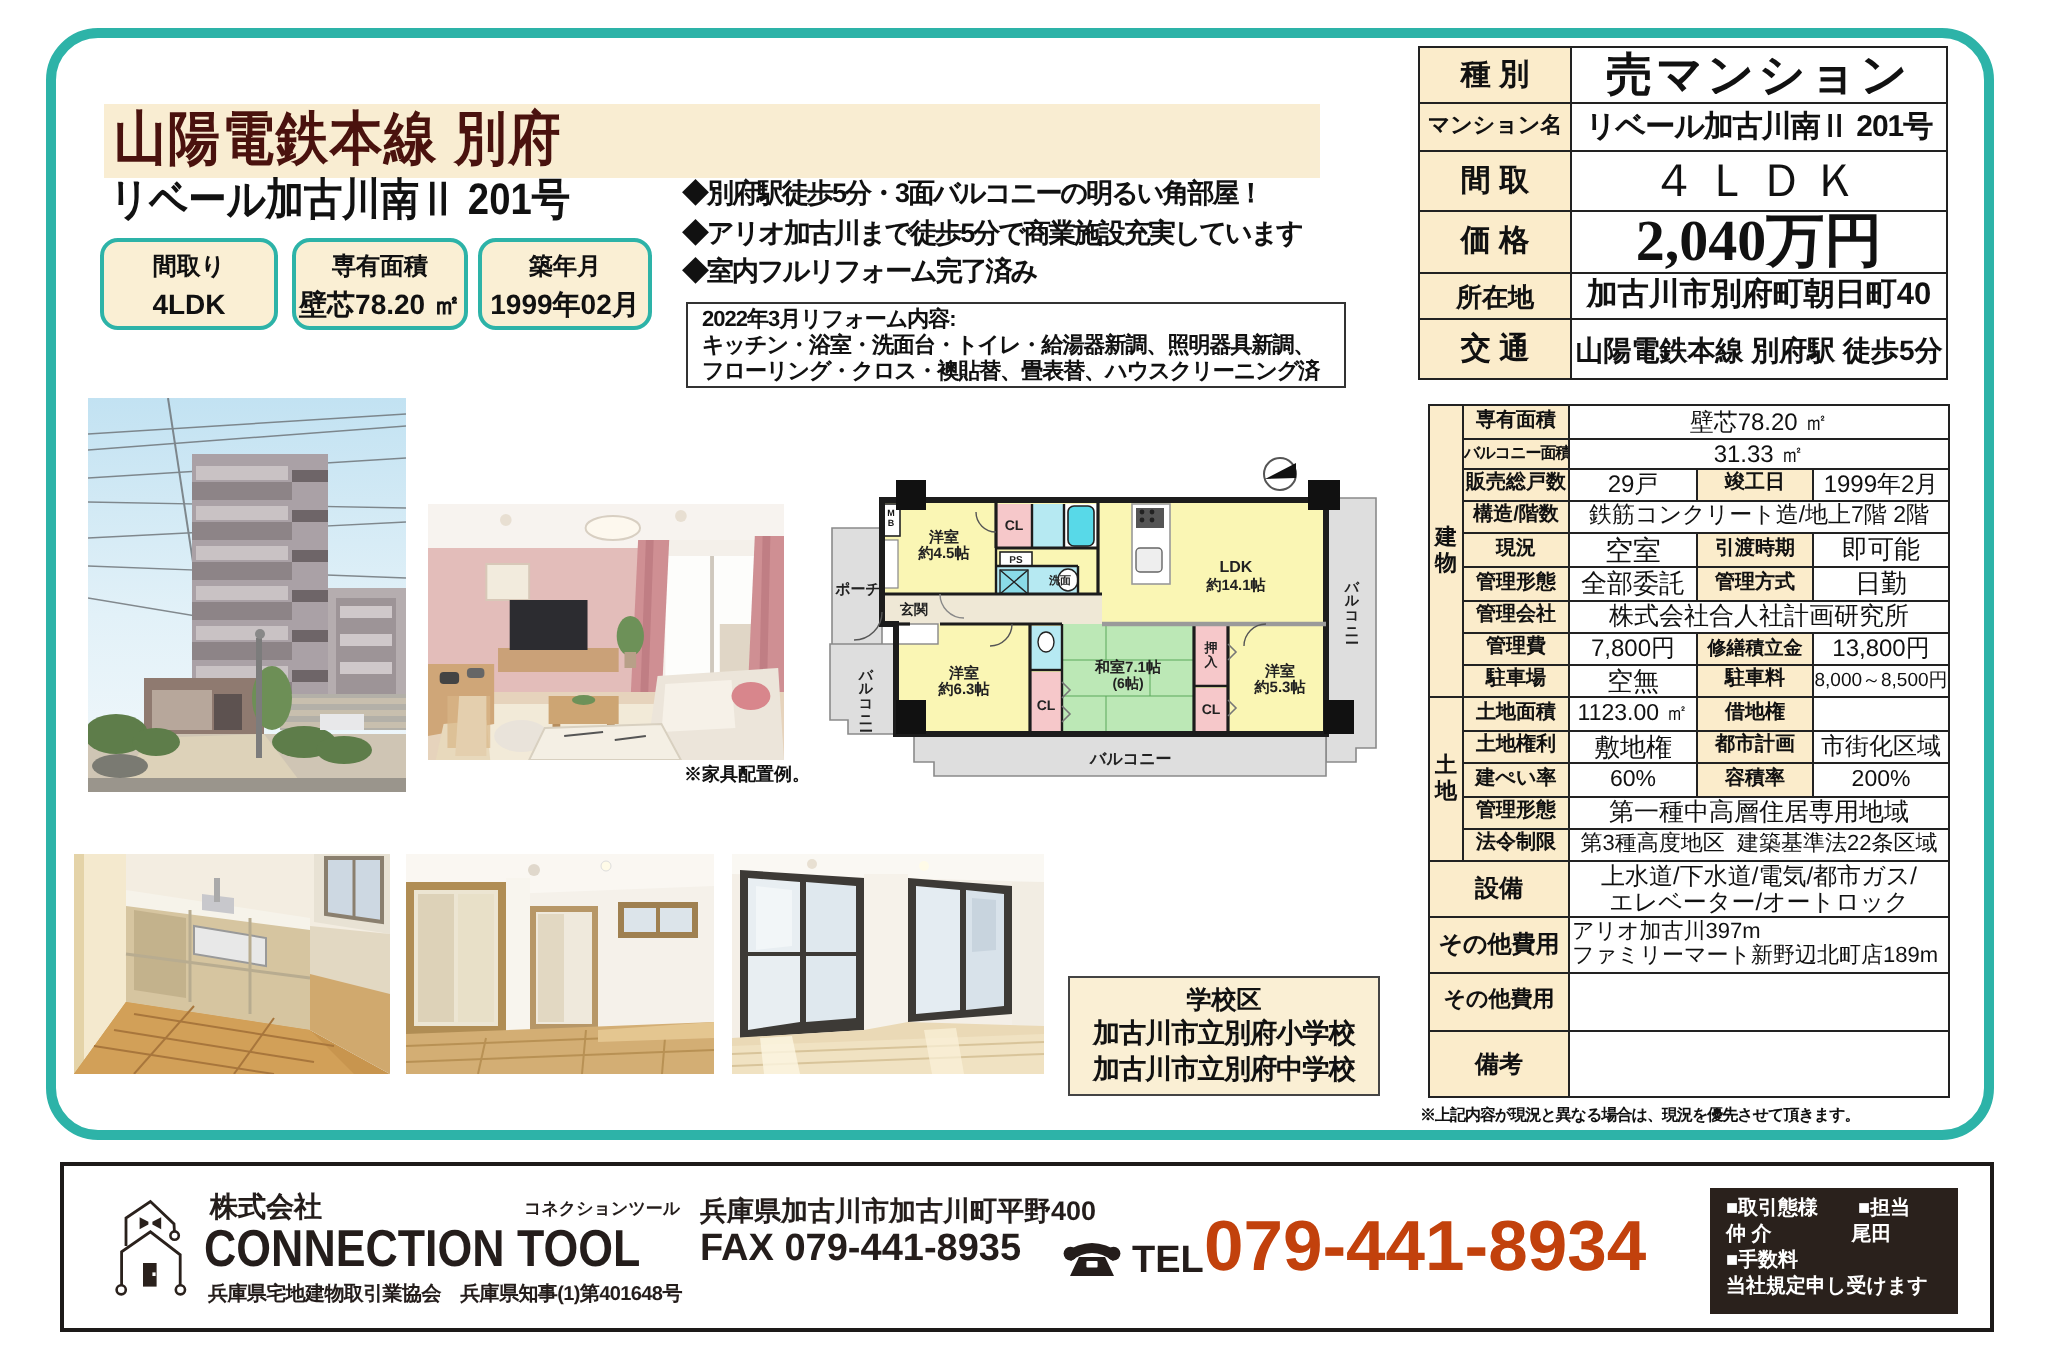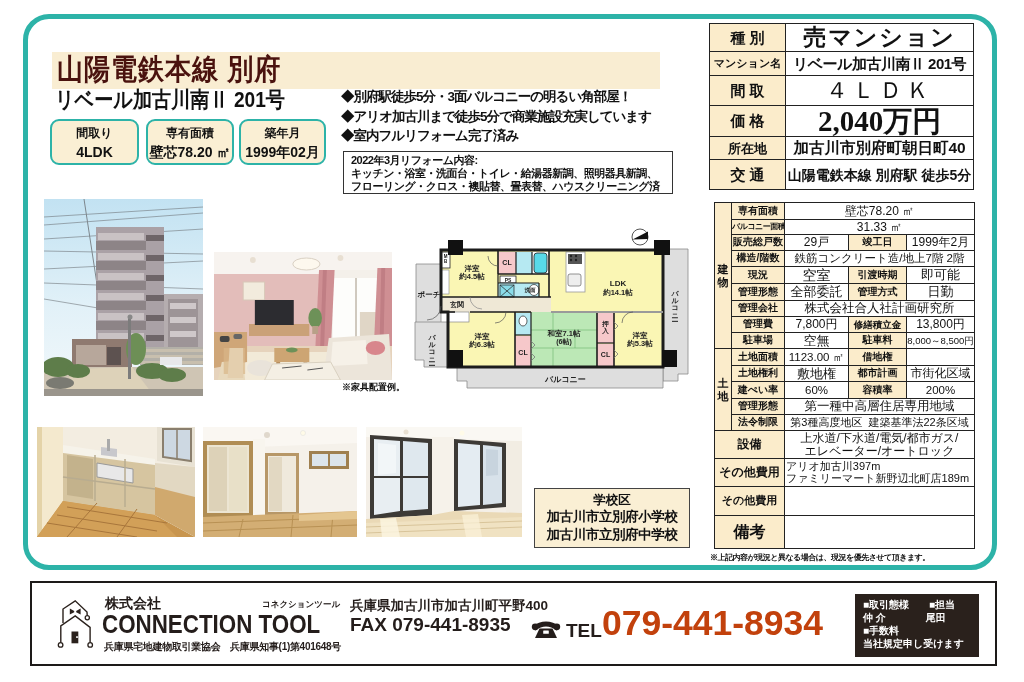--- a/index.html
+++ b/index.html
@@ -544,21 +544,21 @@
       </tr>
 <tr style="height:28px;">
         <td class="h" colspan="2" style="font-size:12px;">その他費用</td>
         <td colspan="3" style="font-size:11px;text-align:left;padding-left:1px;">アリオ加古川397m<br>ファミリーマート新野辺北町店189m</td>
       </tr>
 <tr style="height:29px;margin-left:28px;">
         <td class="h" colspan="2" style="font-size:11px;">その他費用</td>
         <td colspan="3"></td>
       </tr>
 <tr style="height:33px;">
-        <td class="h" colspan="2" style="font-size:16px;">備考</td>
+        <td class="h" colspan="2" style="font-size:12px;">備考</td>
         <td colspan="3"></td>
       </tr>
 </tbody>
   </table>
 <div class="abs note">※上記内容が現況と異なる場合は、現況を優先させて頂きます。</div>
 
 <div class="abs footer"></div>
 <div class="abs" style="left:52px;top:592px;width:46px;height:62px;">
 <svg width="46" height="62" viewBox="0 0 46 62" xmlns="http://www.w3.org/2000/svg">
 <g stroke="#2a211c" stroke-width="1.4" fill="none" stroke-linejoin="miter">

